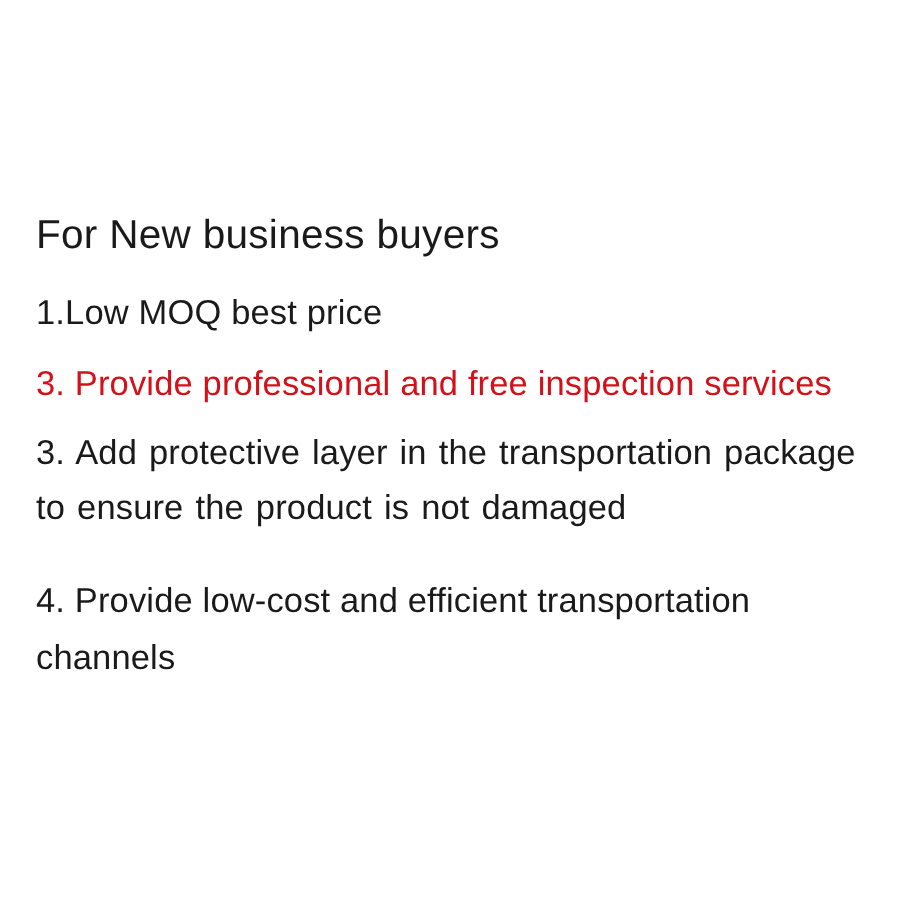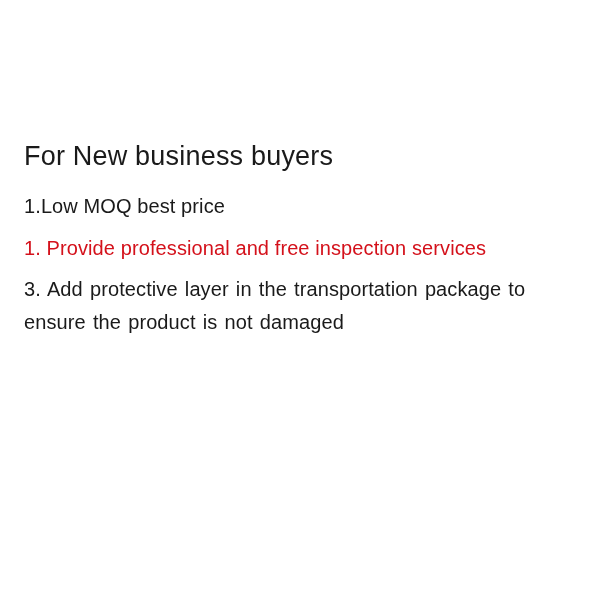--- a/index.html
+++ b/index.html
@@ -28,21 +28,21 @@
   }
   .heading {
     font-size: 27px;
     color: #1a1a1a;
     font-weight: normal;
     letter-spacing: 0.2px;
     margin: 0 0 18px 0;
     line-height: 1.2;
   }
   .line {
-    font-size: 20px;
+    font-size: 23px;
     line-height: 1.62;
     color: #1a1a1a;
     margin: 0 0 9px 0;
     white-space: pre-wrap;
     letter-spacing: 0.1px;
   }
   .line.red {
     color: #d4111b;
   }
   .line.wrap {
@@ -50,16 +50,17 @@
     word-spacing: 1.5px;
   }
 </style>
 </head>
 <body>
 
 <div class="page">
   <div class="content">
     <h1 class="heading">For New business buyers</h1>
     <p class="line">1.Low MOQ best price</p>
-    <p class="line red">1. Provide professional and free inspection services</p>
+    <p class="line red">3. Provide professional and free inspection services</p>
     <p class="line wrap">3. Add protective layer in the transportation package to ensure the product is not damaged</p>
+    <p class="line">4. Provide low-cost and efficient transportation channels</p>
   </div>
 </div>
 
 </body></html>

